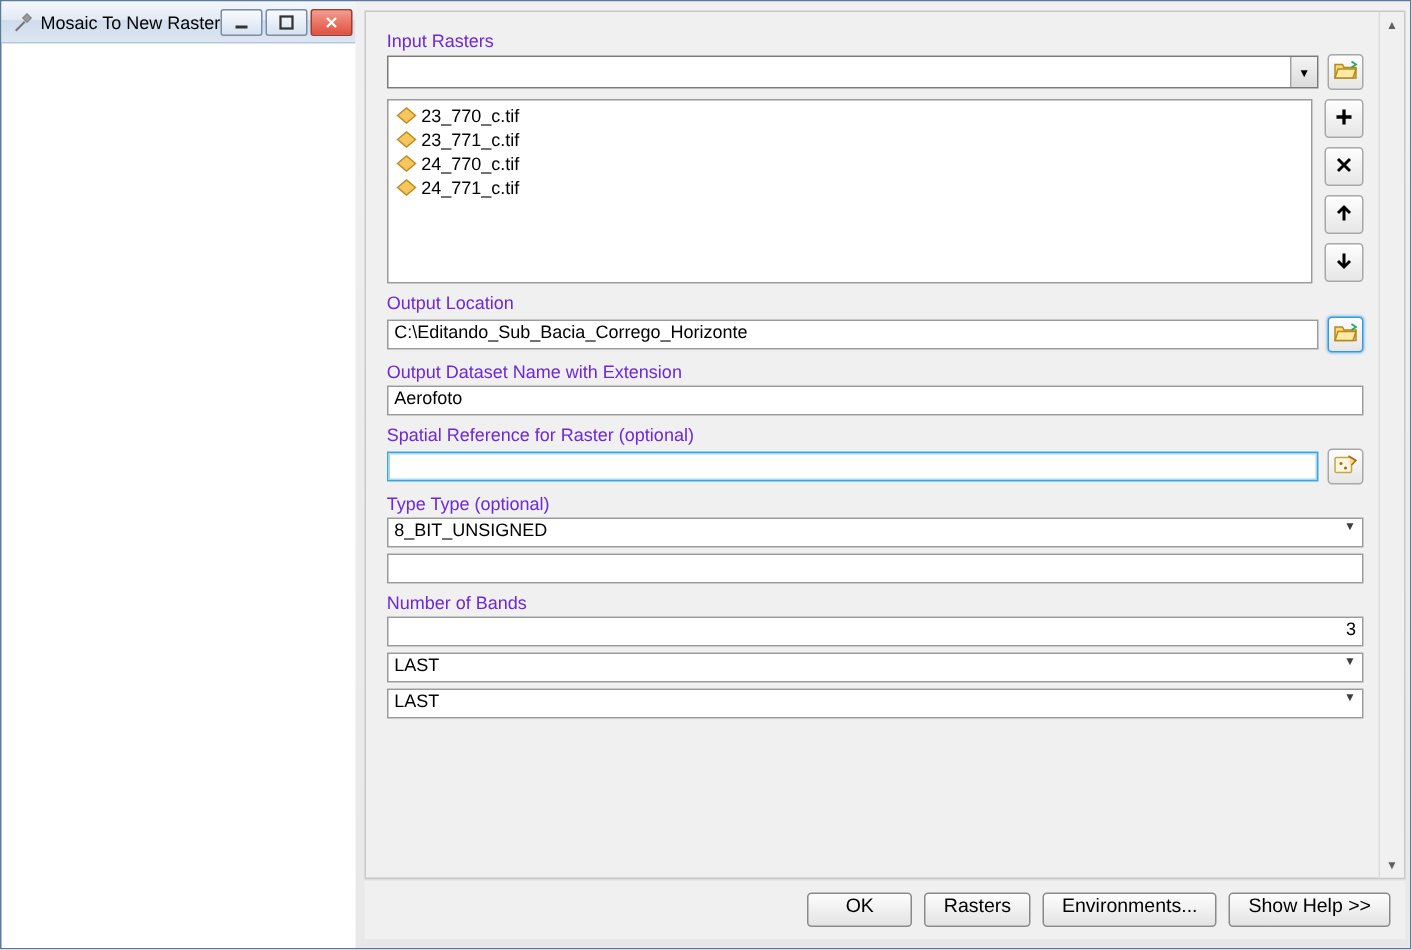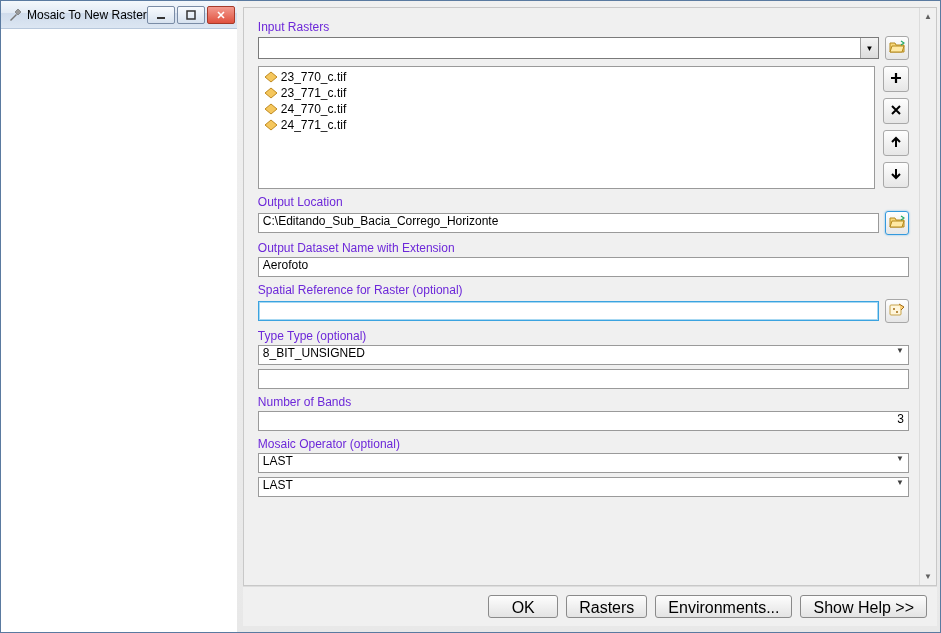--- a/index.html
+++ b/index.html
@@ -43,21 +43,21 @@
   .textinput { height: 20px; border: 1px solid #9a9a9a; background: #fff; padding: 0 4px; display: flex; }
   .textinput.right { justify-content: flex-end; }
   .textinput.focus { border-color: #3ba3e0; box-shadow: inset 0 0 0 1px #a7d8f2; }
   
   .select { height: 20px; border: 1px solid #9a9a9a; background: #fff; display: flex; align-items: flex-start; padding: 0 4px; position: relative; }
   .select .caret { position: absolute; right: 4px; font-size: 8px; color: #404040; cursor: pointer; }
   
   .section { margin-top: 4px; }
   
   .footer { height: 40px; display: flex; align-items: center; justify-content: flex-end; gap: 8px; padding: 0 10px; border-top: 1px solid #ddd; background: #f0f0f0; }
-  .btn { min-width: 70px; height: 23px; padding: 0 12px; border: 1px solid #8a8a8a; border-radius: 3px; background: linear-gradient(to bottom,#fdfdfd,#e3e3e3); display: flex; align-items: flex-end; justify-content: center; cursor: pointer; font-size: 16px; }
+  .btn { min-width: 70px; height: 23px; padding: 0 12px; border: 1px solid #8a8a8a; border-radius: 3px; background: linear-gradient(to bottom,#fdfdfd,#e3e3e3); display: flex; align-items: flex-start; justify-content: center; cursor: pointer; font-size: 13px; }
 </style>
 </head>
 <body>
 
 <div class="window">
   <div class="titlebar">
     <span class="ticon">
       <svg width="14" height="14" viewBox="0 0 14 14">
           <path d="M2 12 L8 6 L9 7 L3 13 Z" fill="#777"></path>
           <path d="M7 4 L10 1 L13 4 L10 7 Z" fill="#999" stroke="#555" stroke-width="0.5"></path>
@@ -222,21 +222,20 @@
         </div>
 
         <div class="section">
           <div class="lbl">Number of Bands</div>
           <div class="textinput right">
             <span>3</span>
           </div>
         </div>
 
         <div class="section">
-          <div class="lbl">Mosaic Operator (optional)</div>
           <div class="select">
             <span>LAST</span>
             <span class="caret">▼</span>
           </div>
         </div>
 
         <div class="section">
           <div class="select">
             <span>LAST</span>
             <span class="caret">▼</span>

